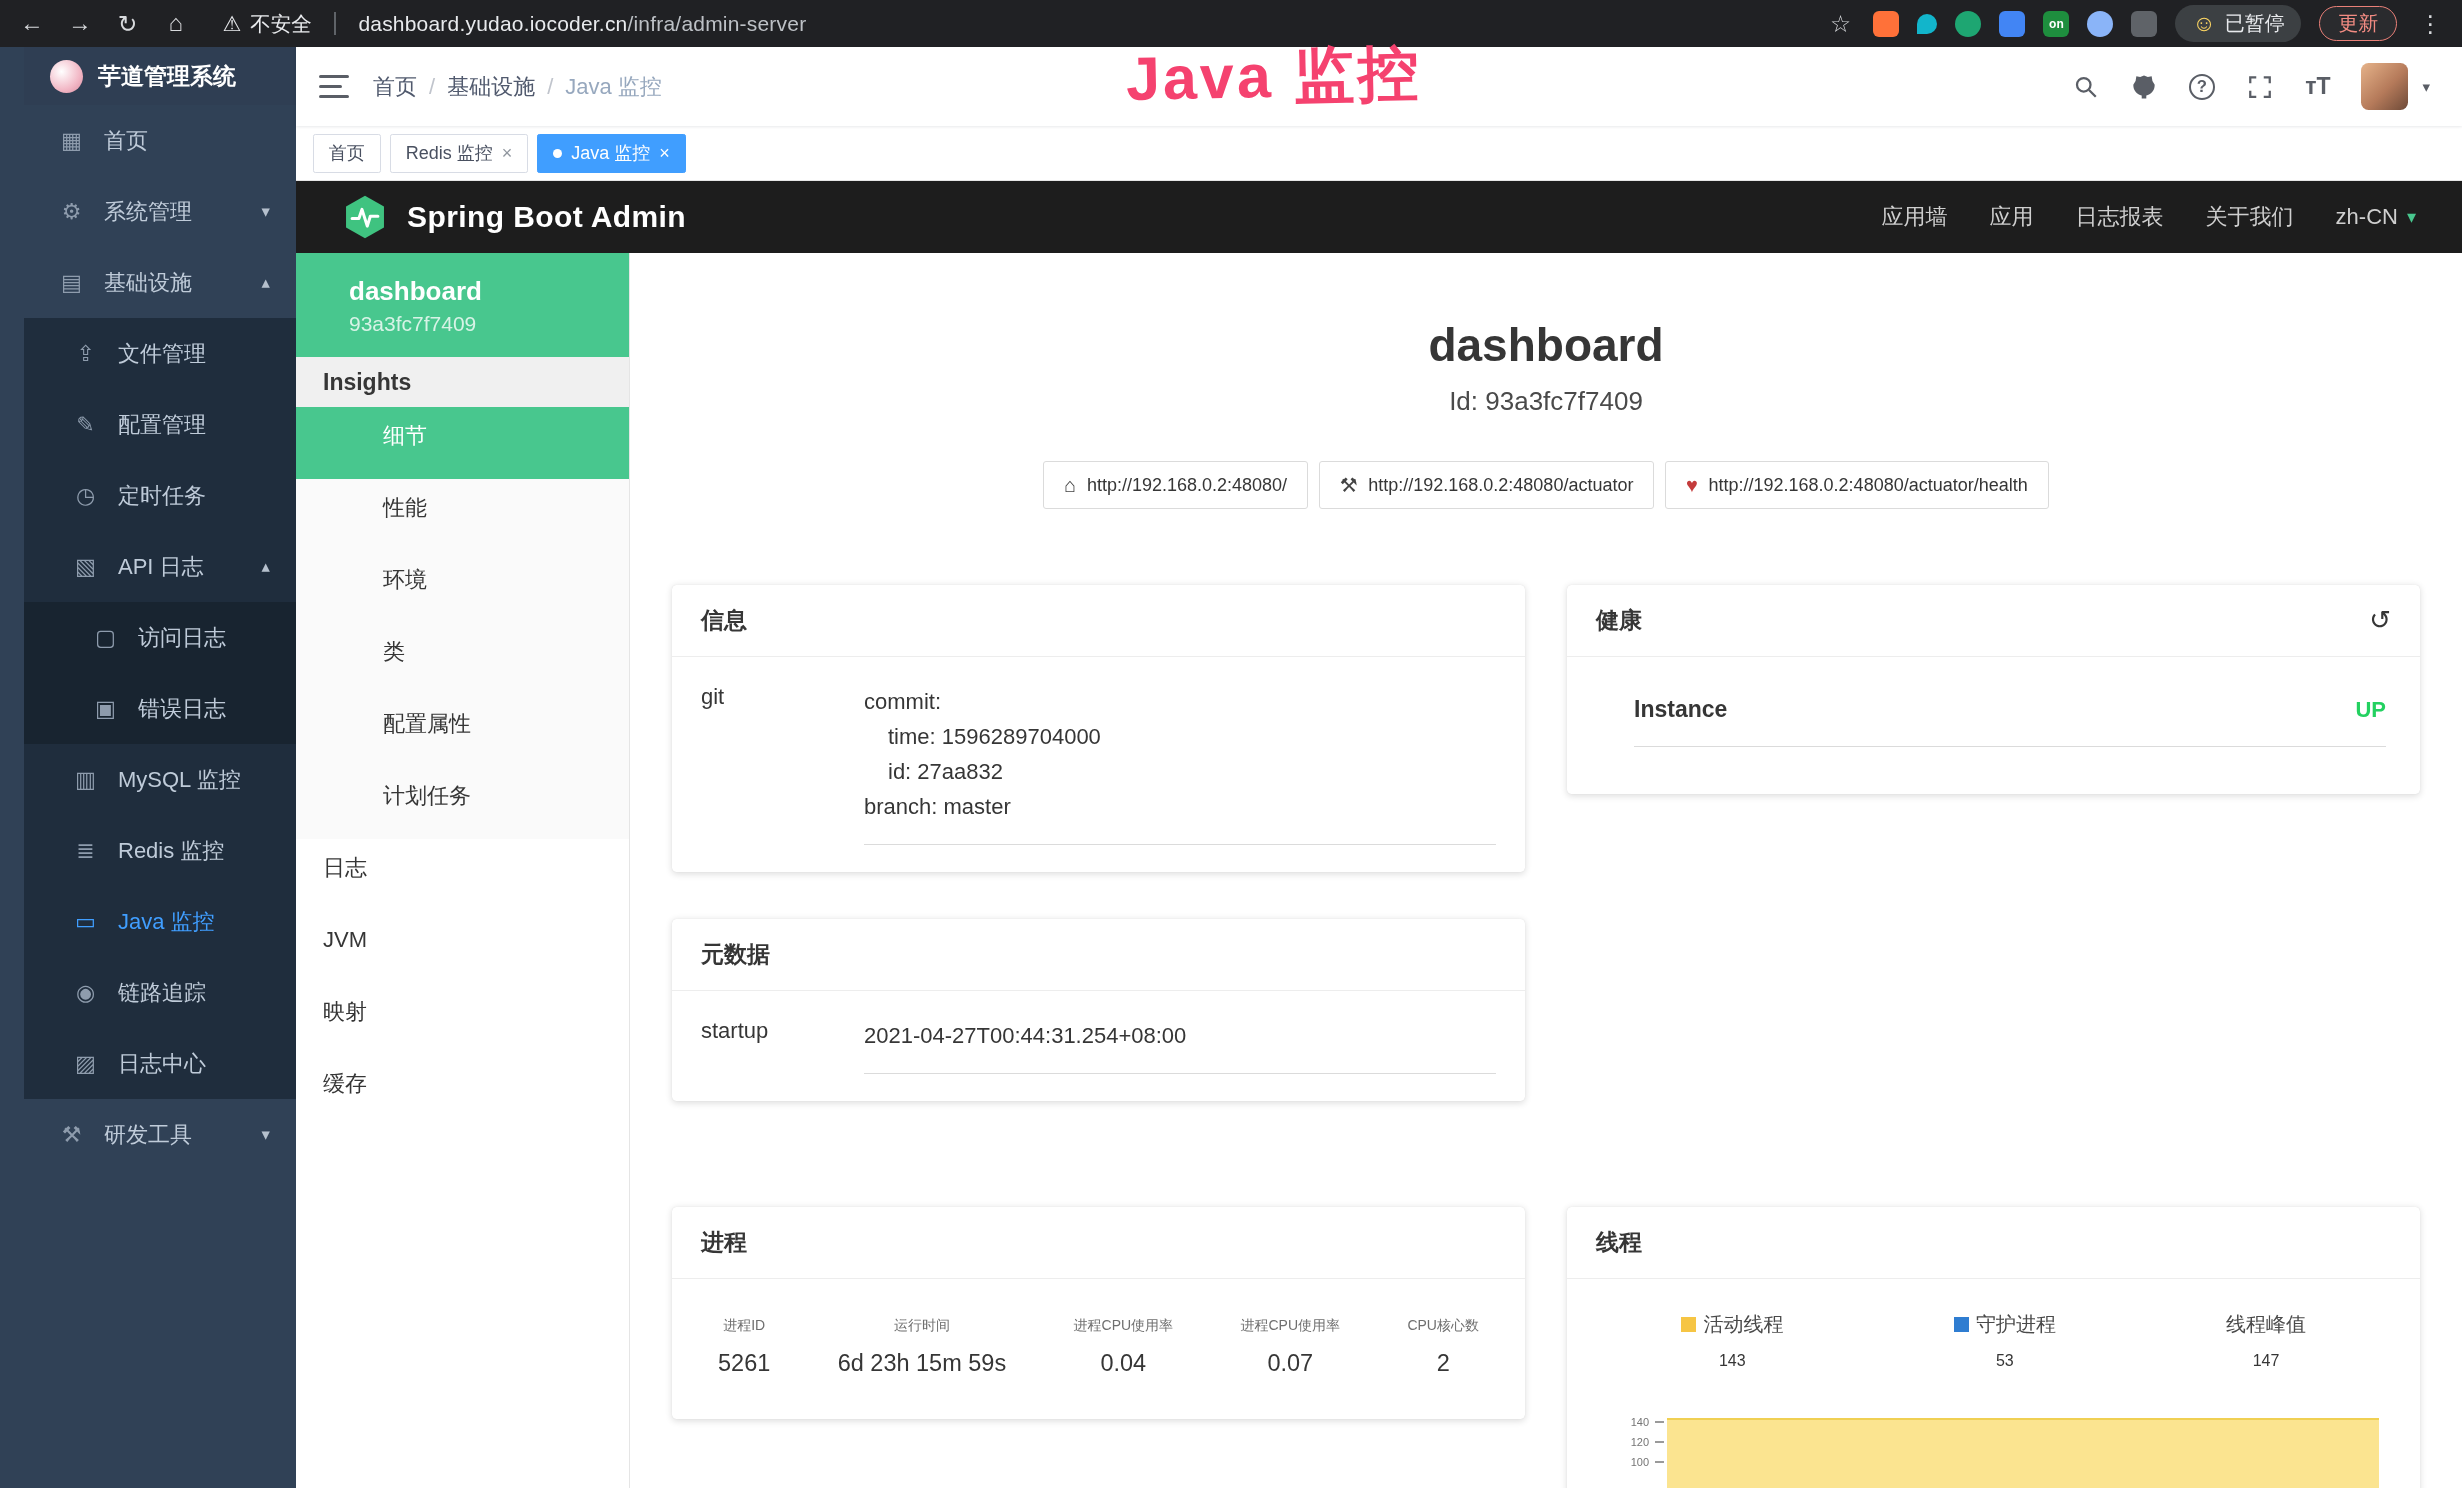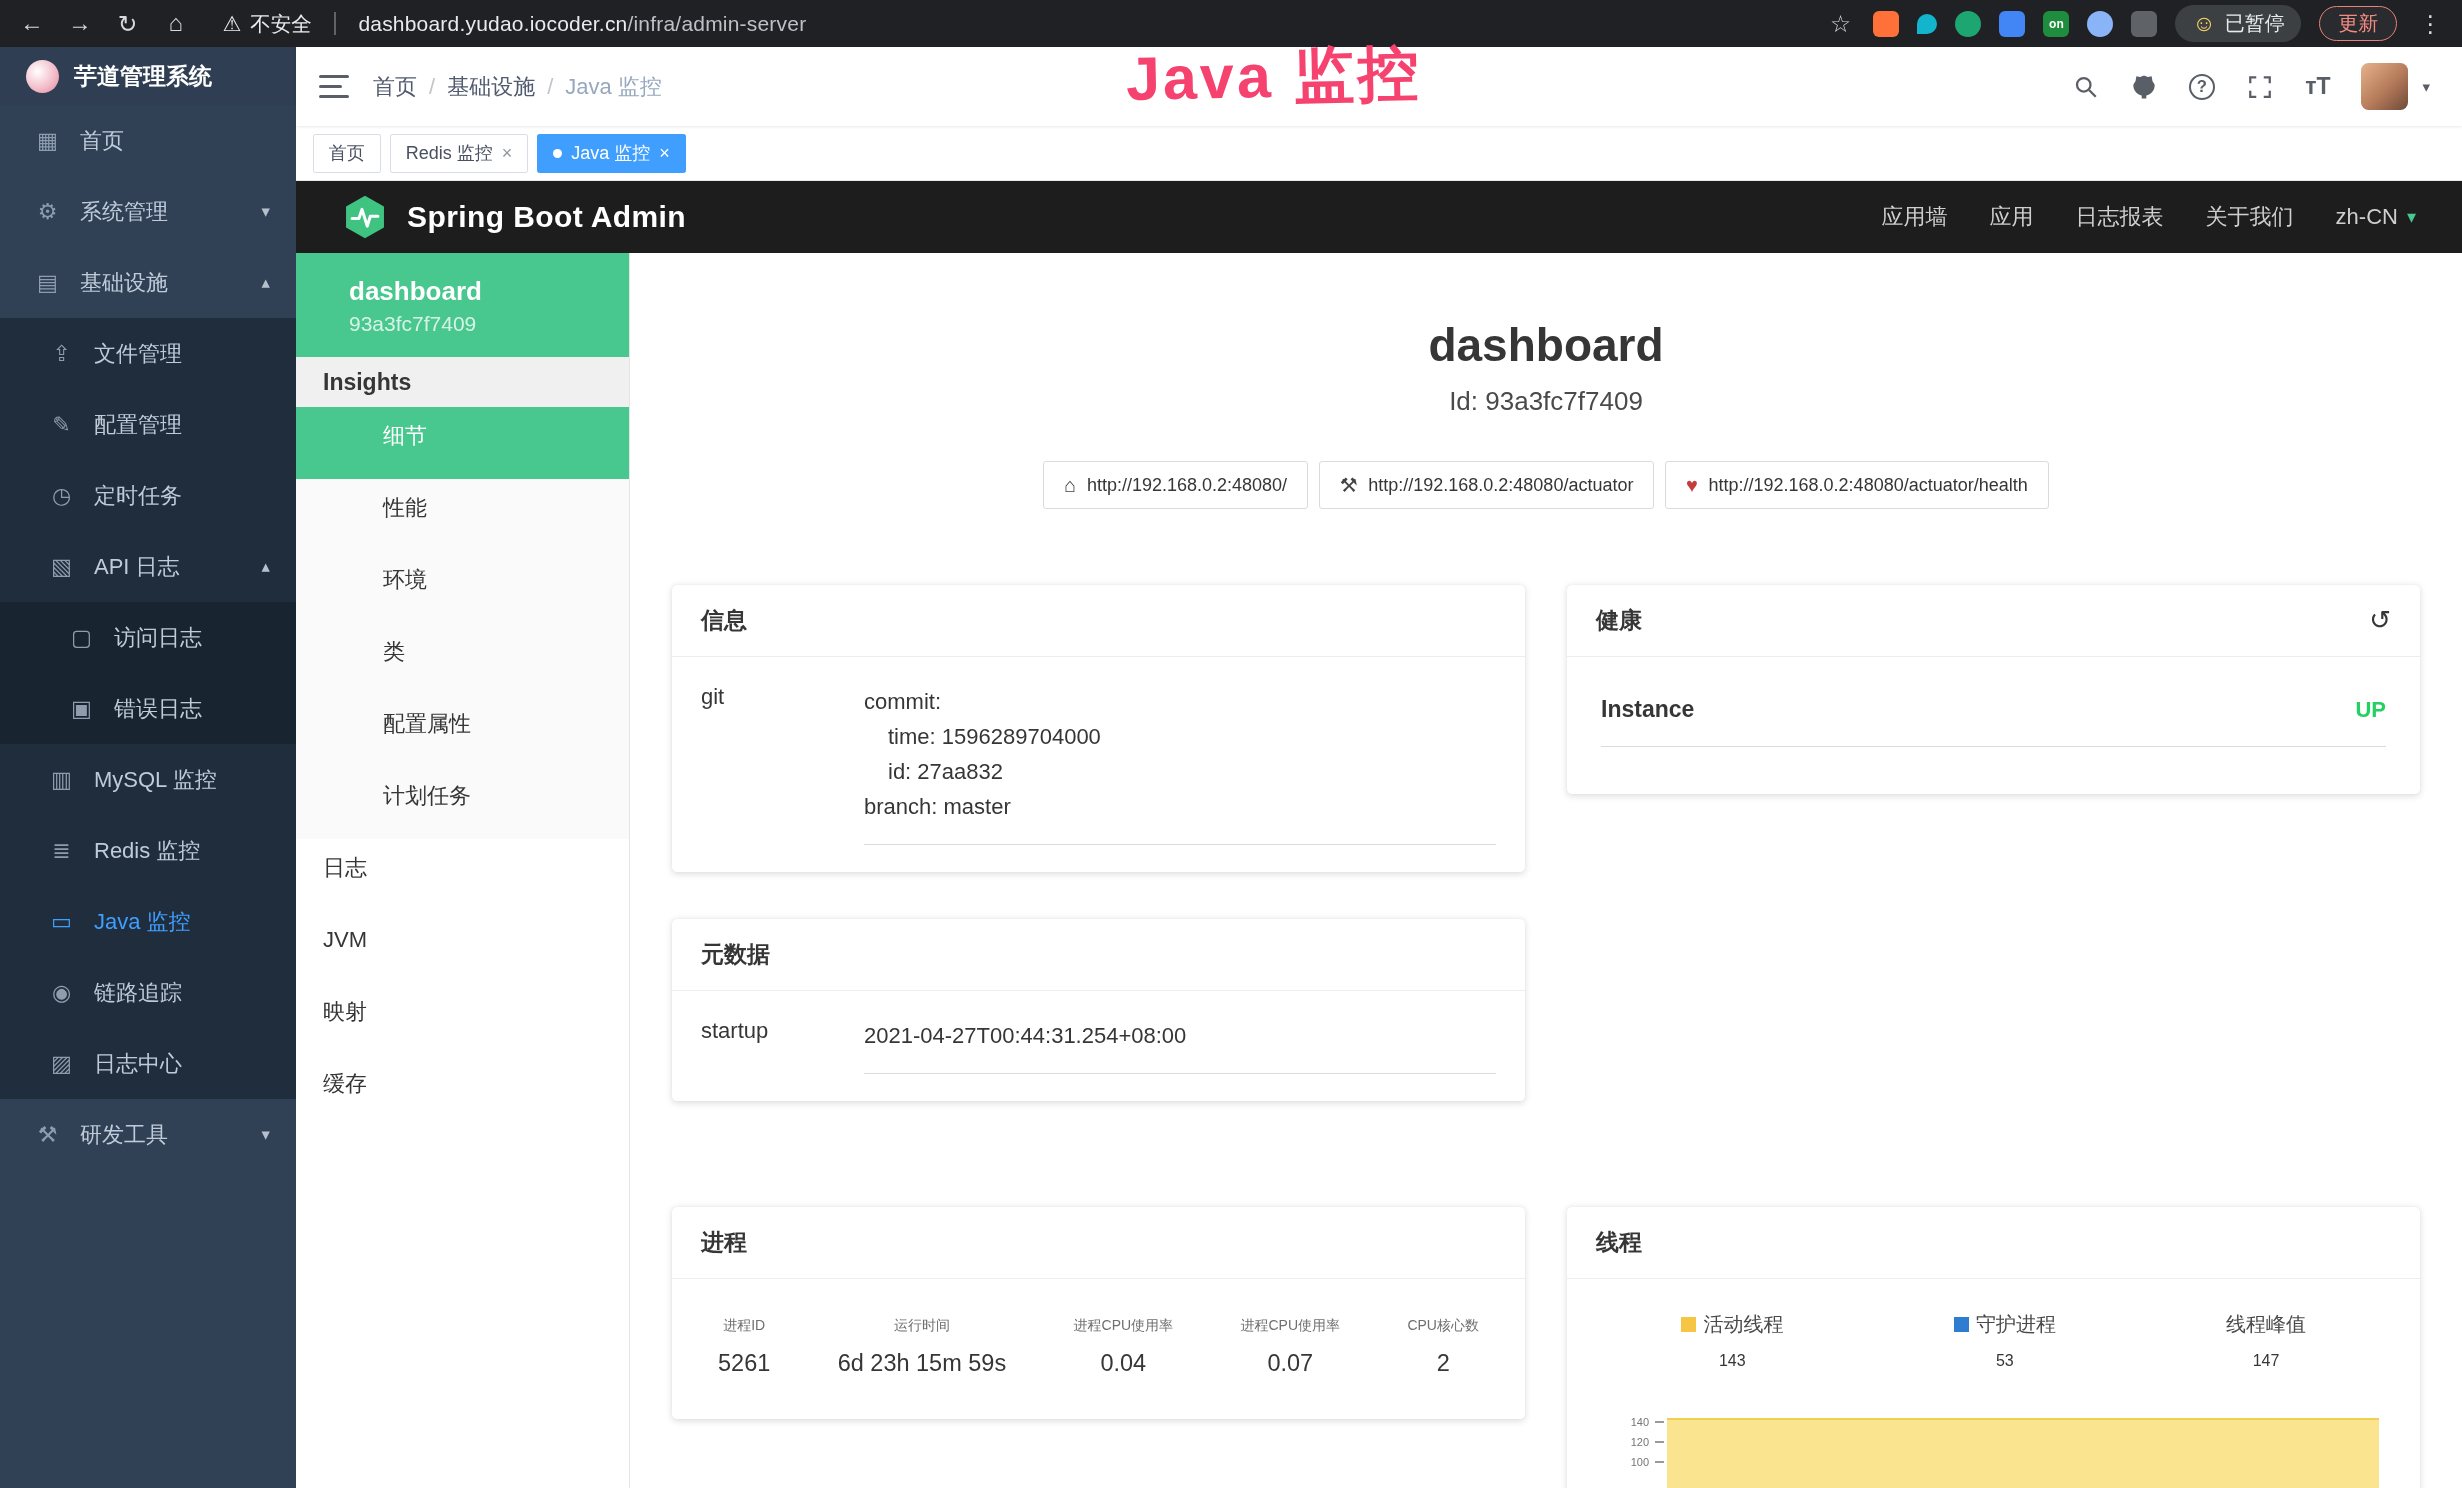--- a/index.html
+++ b/index.html
@@ -18,21 +18,21 @@
   .url .path { color:#bdc1c6; }
   .b-space { flex:1; }
   .ext { width:26px; height:26px; border-radius:6px; display:flex; align-items:center; justify-content:center;
          font-size:13px; font-weight:bold; color:#fff; cursor:pointer; }
   .pill { display:flex; align-items:center; gap:9px; background:#3c4043; border-radius:758px;
           padding:4.6px 16.7px; font-size:20px; color:#e8eaed; cursor:pointer; }
   .pill.update { background:#2a2b2e; border:1.5px solid #ea8078; color:#f28b82; padding:3px 18px; }
   .smiley { color:#fdd663; font-size:23px; }
 
   
-  .osidebar { position:absolute; top:47px; left:0; width:296px; bottom:0; background:#304156; color:#bfcbd9; }
+  .osidebar { position:absolute; top:47px; left:0; width:296px; bottom:0; background:#304156; color:#bfcbd9;padding-left:24px; }
   .logo-row { height:58px; display:flex; align-items:center; gap:15px; padding-left:26px; background:#2f3e53; }
   .logo-avatar { width:33px; height:33px; border-radius:50%; background:radial-gradient(circle at 35% 35%, #ffffff, #f2b8c6 60%, #d98a9e); }
   .logo-title { color:#fff; font-size:23px; font-weight:bold; }
   .m-item { position:relative; display:flex; align-items:center; height:71px; padding-left:33px; gap:18px;
             font-size:22px; color:#bfcbd9; cursor:pointer; }
   .m-ic { width:29px; text-align:center; font-size:22px; color:#8e9cad; }
   .m-item.lv2 { padding-left:47px; background:#1f2d3d; }
   .m-item.lv3 { padding-left:67px; background:#182430; }
   .m-item.active, .m-item.active .m-ic { color:#409eff; }
   .chev { position:absolute; right:26px; font-size:16.7px; color:#b5c0cd; }
@@ -108,21 +108,21 @@
   .card-body { padding:27px 29px; }
   .hist-ic { font-size:26px; font-weight:normal; color:#363636; cursor:pointer; }
 
   .kv { display:flex; }
   .kv .k { flex:0 0 163px; font-size:22px; color:#363636; }
   .kv .v { flex:1; font-size:22px; color:#363636; border-bottom:0.8px solid #dbdbdb; padding-bottom:20px; }
   .v .line { line-height:35px; }
   .v .line.ind { padding-left:24px; }
 
   .health-body { padding:39px 34px 47px 34px; }
-  .health-row { display:flex; justify-content:space-between; align-items:center; border-bottom:0.8px solid #dbdbdb; padding-bottom:23px; }
+  .health-row { display:flex; justify-content:space-between; align-items:center; border-bottom:0.8px solid #dbdbdb; padding-bottom:23px;margin-left:33px; }
   .health-label { font-size:23px; color:#363636; font-weight:bold; }
   .up { color:#23d160; font-size:22px; font-weight:bold; }
 
   .proc-body { display:flex; justify-content:space-between; padding:38px 46px 42px 46px; }
   .stat { text-align:center; }
   .stat .sl { font-size:14px; color:#6f6f6f; }
   .stat .sv { font-size:23.5px; color:#363636; margin-top:15px; }
 
   .thr-body { padding:32px 29px 0 29px; }
   .legend { display:flex; justify-content:space-around; }

